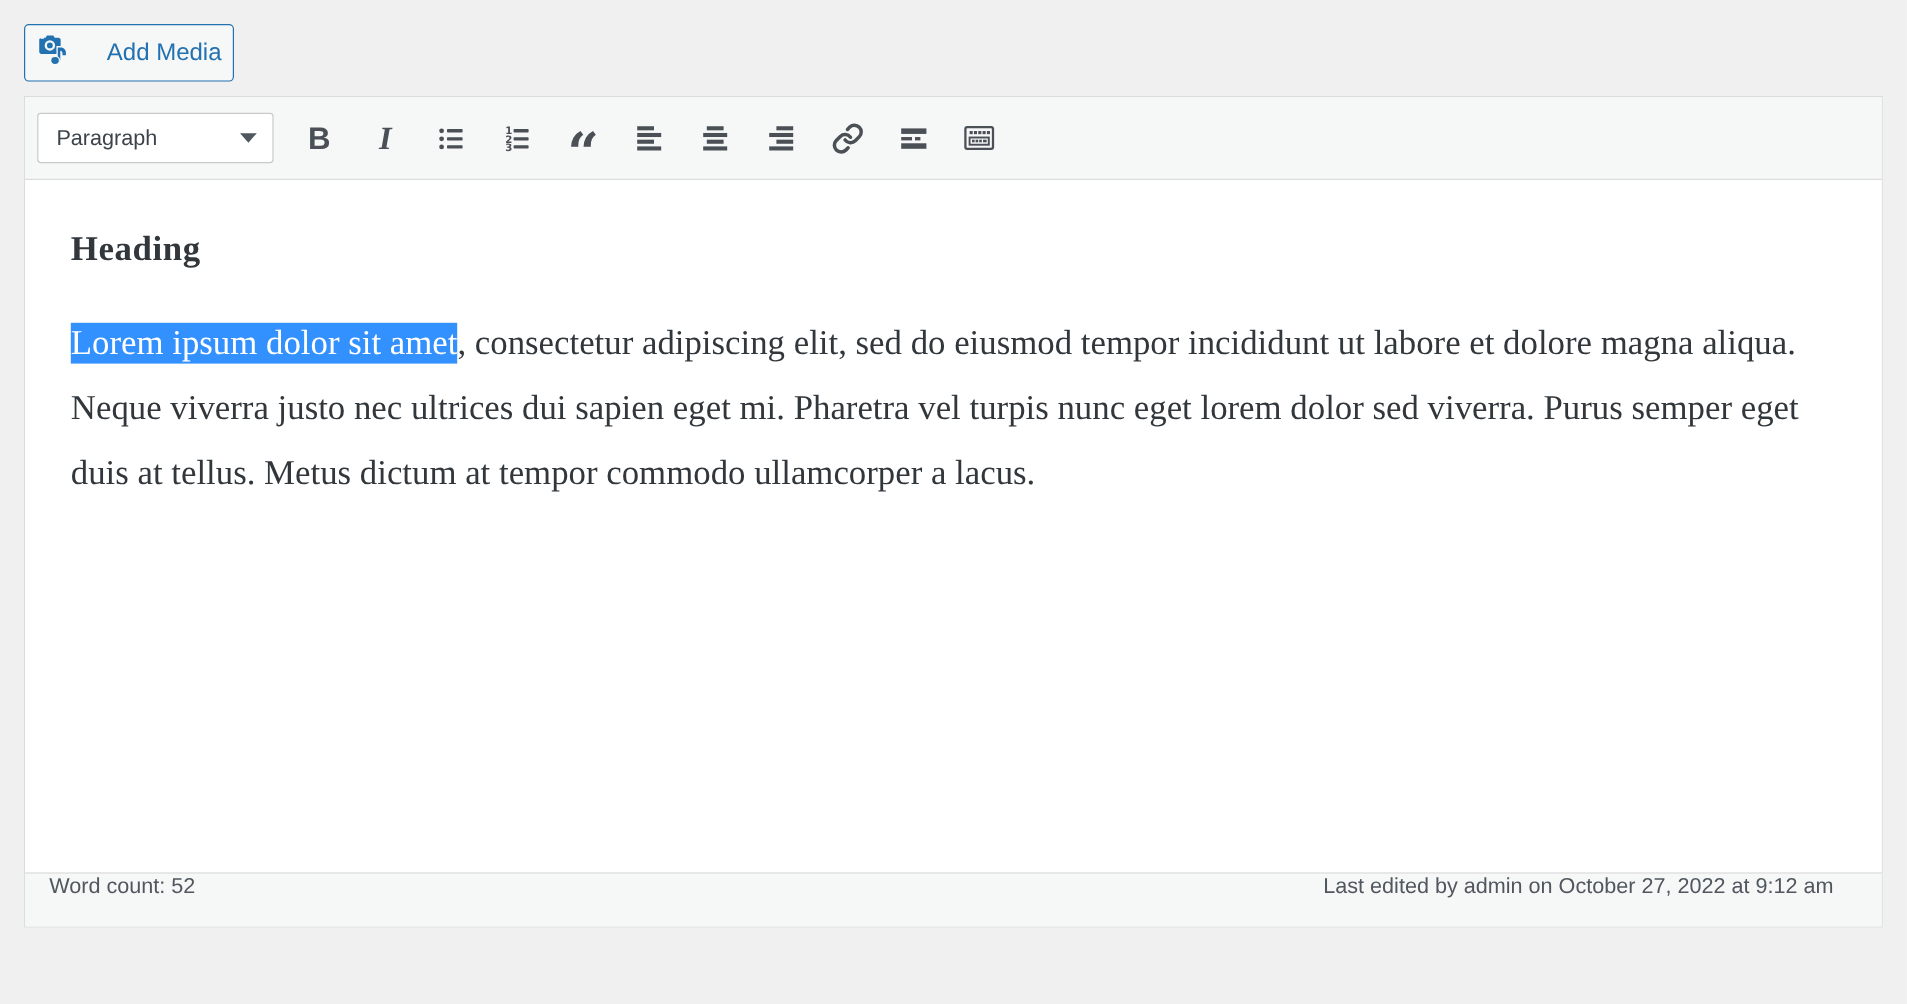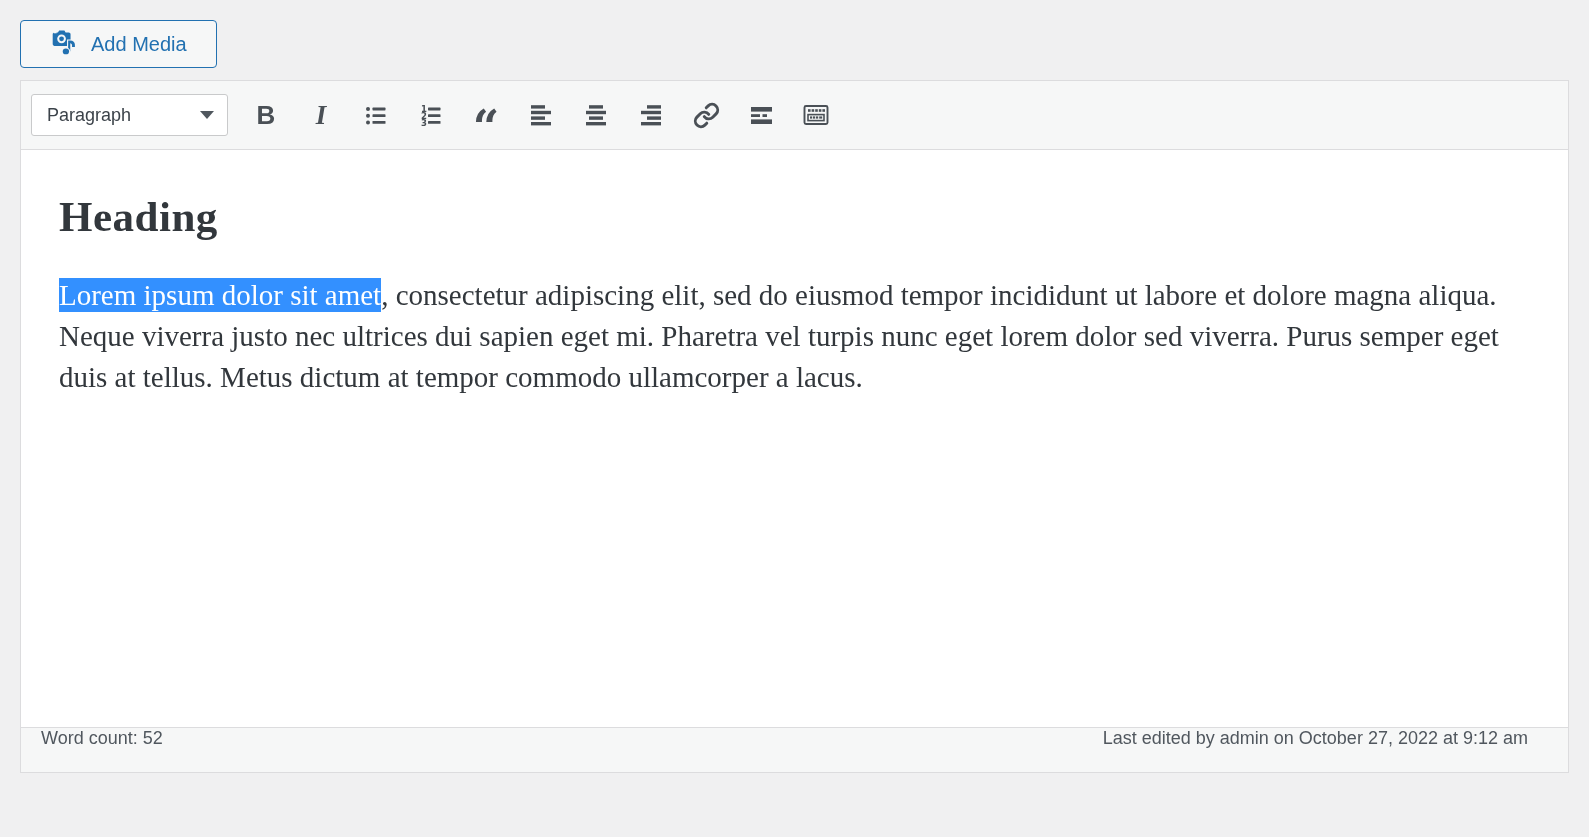--- a/index.html
+++ b/index.html
@@ -13,22 +13,22 @@
   }
   .wrap { padding:20px 20px 0 20px; }
 
   
   .editor-tools {
     display:flex; justify-content:space-between; align-items:flex-end;
     height:60px; position:relative;
   }
   .add-media-btn {
     align-self:flex-start;
-    display:inline-flex; align-items:center; gap:11px;
-    height:48px; padding:0 29px;
+    display:inline-flex; align-items:center; gap:29px;
+    height:48px; padding:0 9px;
     background:#f6f7f7;
     border:1px solid #2271b1; border-radius:4px;
     color:#2271b1; font-size:20px; cursor:pointer;
     font-family:"Liberation Sans", sans-serif;
   }
   .editor-tabs { display:flex; align-items:flex-end; margin-right:17px; gap:5px; }
   .tab {
     font-size:19px; color:#646970; cursor:pointer;
     border:1px solid #dcdcde; border-bottom:none;
   }
@@ -90,25 +90,25 @@
   
   .mce-content {
     height:577px;
     background:#fff;
     padding:42px 30px 0 18px;
     font-family:"Liberation Serif", serif;
     color:#32373c;
     overflow:hidden;
   }
   .content-heading {
-    font-size:43px; font-weight:bold; margin:0 0 34px 20px;
+    font-size:29px; font-weight:bold; margin:0 0 34px 20px;
     letter-spacing:0.5px;
   }
   .content-paragraph {
-    font-size:29px; line-height:41px; margin:0 0 0 20px;
+    font-size:29px; line-height:54px; margin:0 0 0 20px;
     max-width:1480px;
   }
   .text-selected { color:#fff; padding:1px 0; }
 
   
   .statusbar {
     height:45px; background:#f6f7f7;
     border-top:1px solid #dcdcde;
     display:flex; align-items:flex-start; justify-content:space-between;
     padding:0 40px 0 20px;

